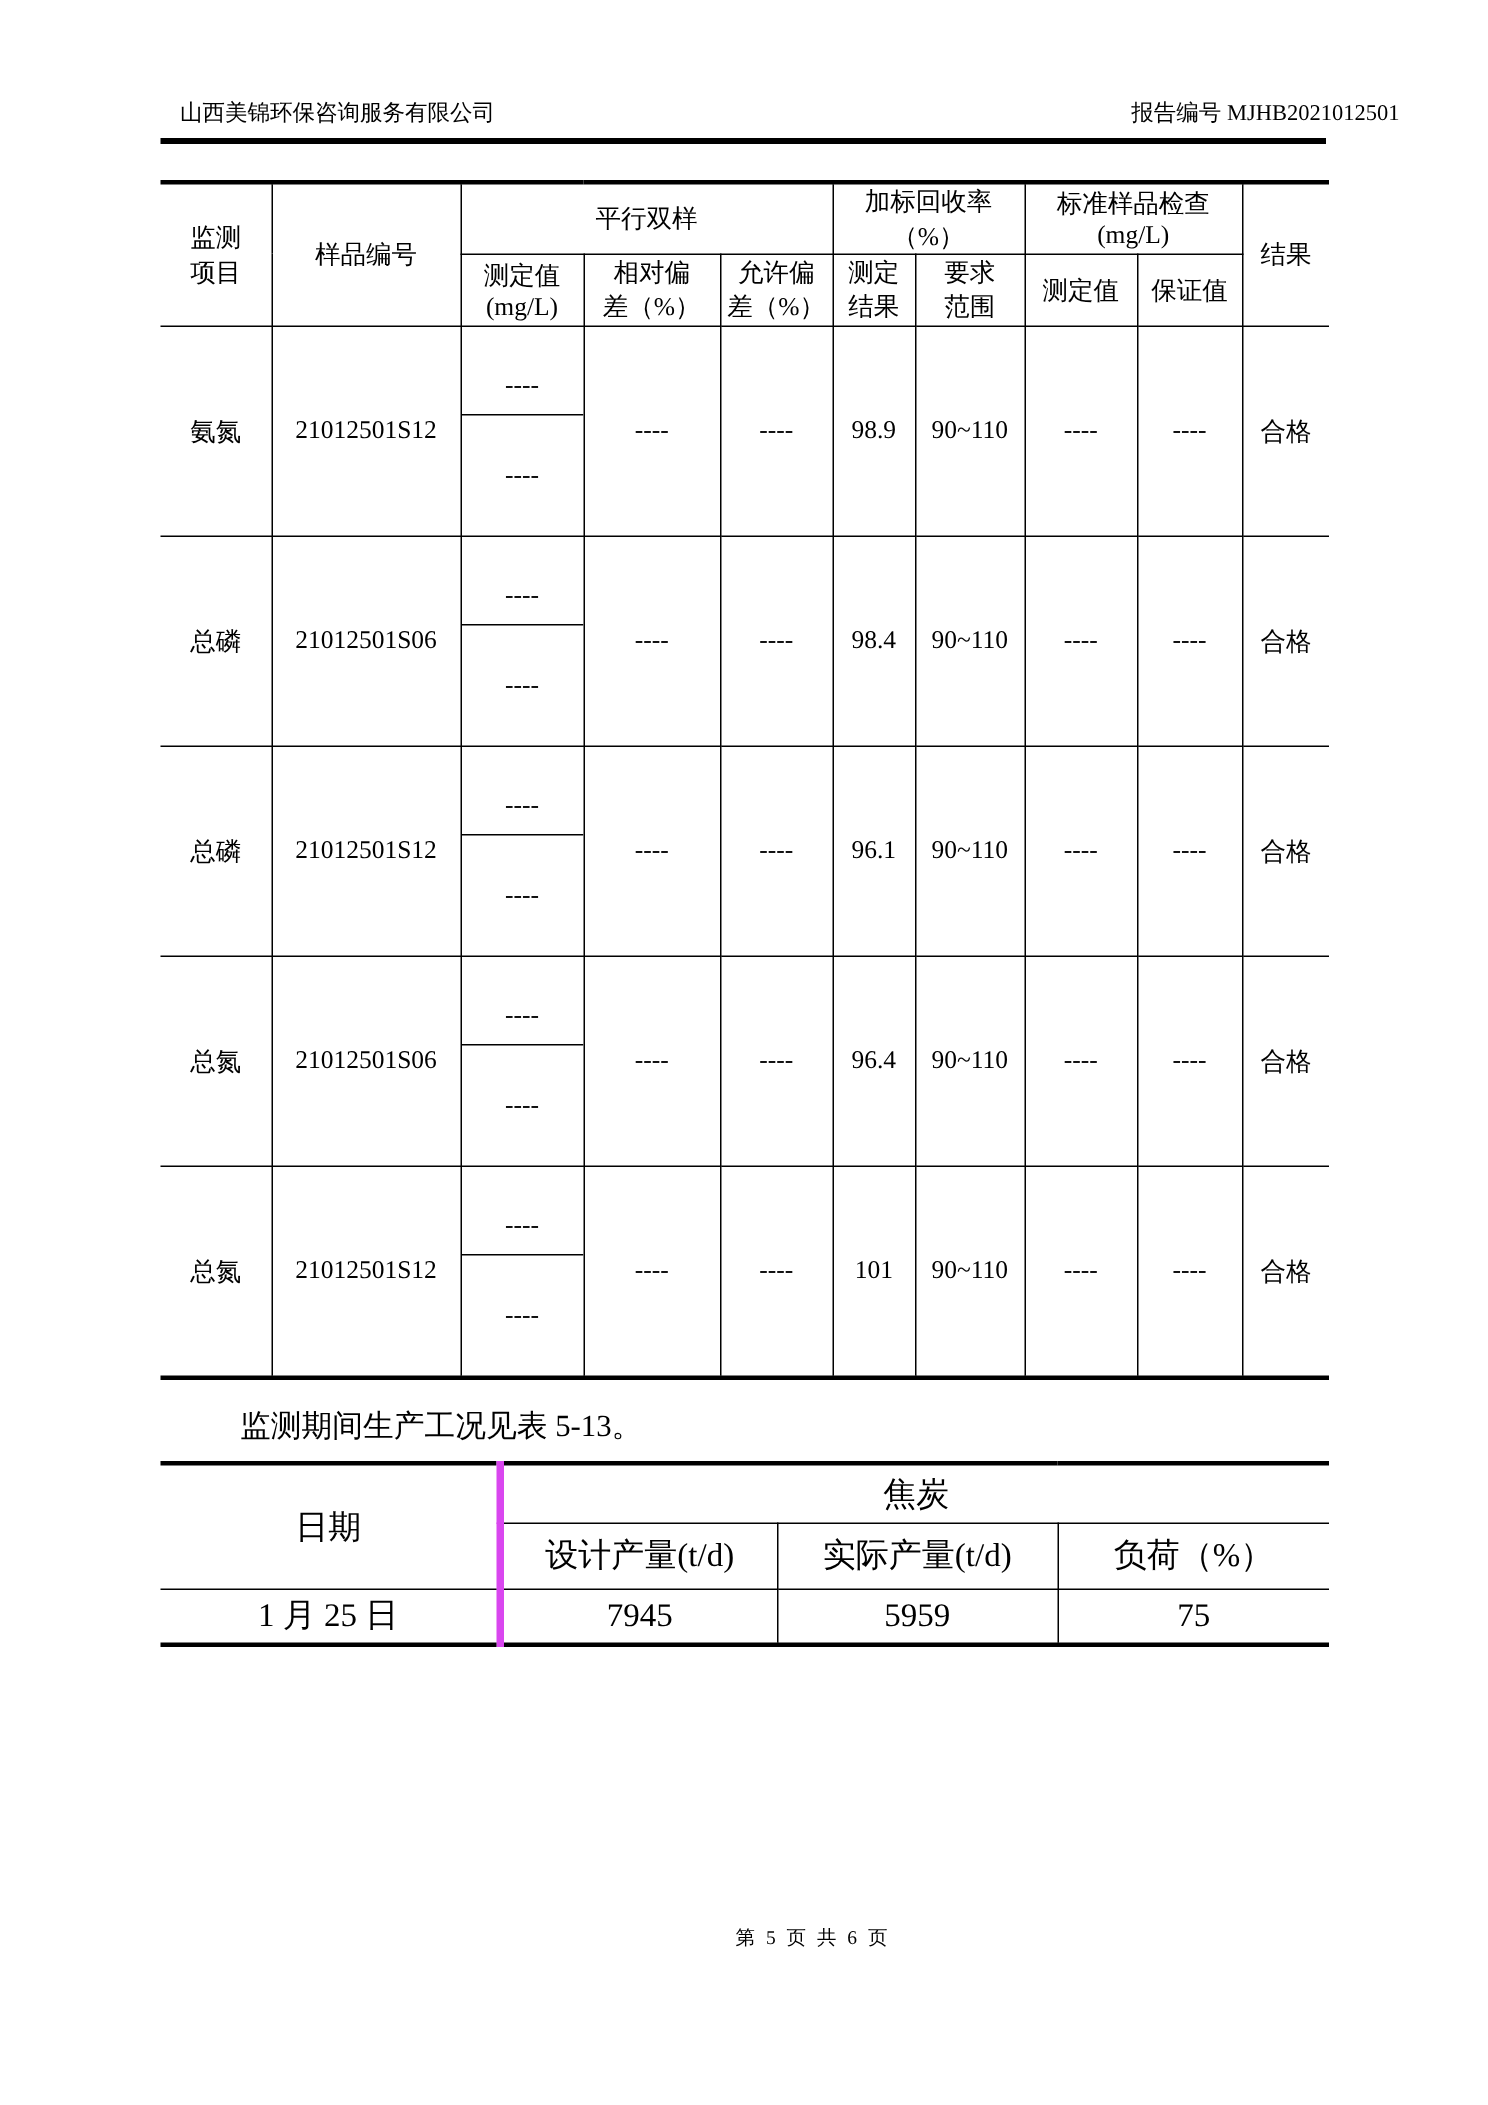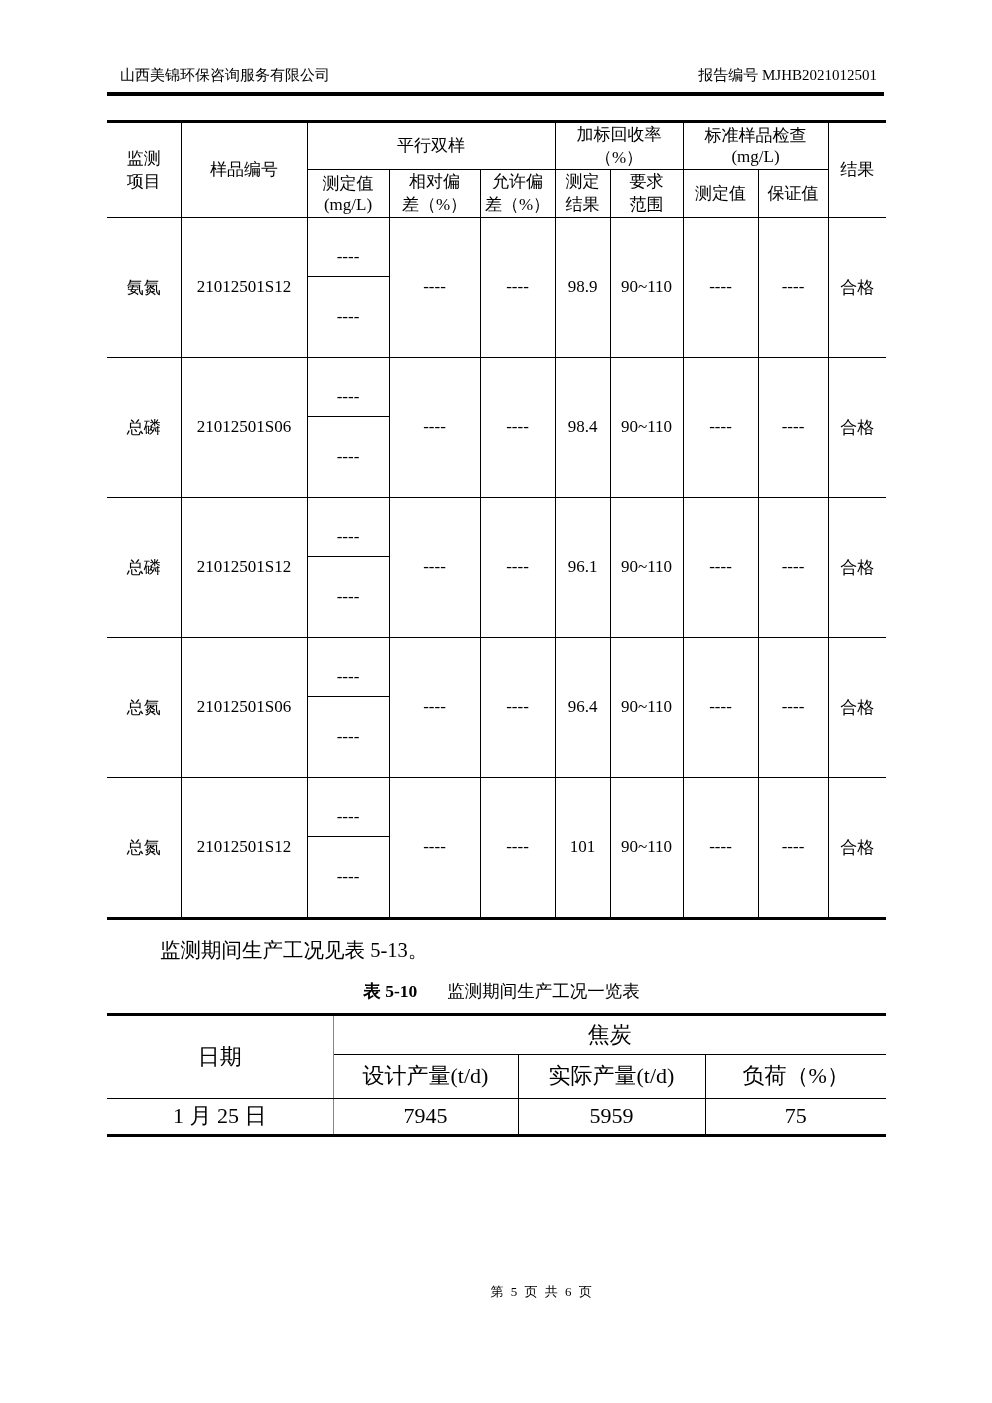--- a/index.html
+++ b/index.html
@@ -11,21 +11,21 @@
     margin: 0 auto;
     background: #ffffff;
     font-family: "Liberation Serif", "DejaVu Serif", serif;
     color: #000;
   }
   
   .doc-header {
     display: flex;
     justify-content: space-between;
     align-items: baseline;
-    padding: 66px 115px 0 120px;
+    padding: 66px 59px 0 120px;
     font-size: 15px;
   }
   .header-rule {
     margin: 7px 108px 0 107px;
     height: 3.5px;
     background: #000;
   }
   
   table { border-collapse: collapse; table-layout: fixed; }
   .qa-table {
@@ -83,21 +83,21 @@
     border-bottom: 3px solid #000;
   }
   .prod-table th, .prod-table td {
     border: 1px solid #000;
     text-align: center;
     vertical-align: middle;
     font-weight: normal;
     font-size: 22px;
   }
   .prod-table tr > *:last-child { border-right: none; }
-  .prod-table .date-col { border-left: none; border-right: 1px solid #d946ef; text-align: center; }
+  .prod-table .date-col { border-left: none; border-right: 5px solid #d946ef; text-align: center; }
   .prod-table .pr1 > * { height: 40px; }
   .prod-table .pr2 > * { height: 44px; margin-left: 34px; }
   .prod-table .pr3 > * { height: 37px; }
   
   .page-footer {
     position: absolute;
     bottom: 102px;
     left: 0;
     width: 100%;
     text-align: center;
@@ -235,23 +235,20 @@
       <td>----</td>
       <td>----</td>
       <td>合格</td>
     </tr>
   </tbody>
     </table>
 
 
   <p class="intro-paragraph">监测期间生产工况见表 5-13。</p>
 
-  <div class="table-caption">
-    <span class="cap-label">表 5-10</span><span class="cap-title">监测期间生产工况一览表</span>
-  </div>
 
   <table class="prod-table">
     <colgroup>
       <col style="width:226px">
         <col style="width:185px">
         <col style="width:187px">
         <col style="width:181px">
     </colgroup>
     <tbody>
         <tr class="pr1">

